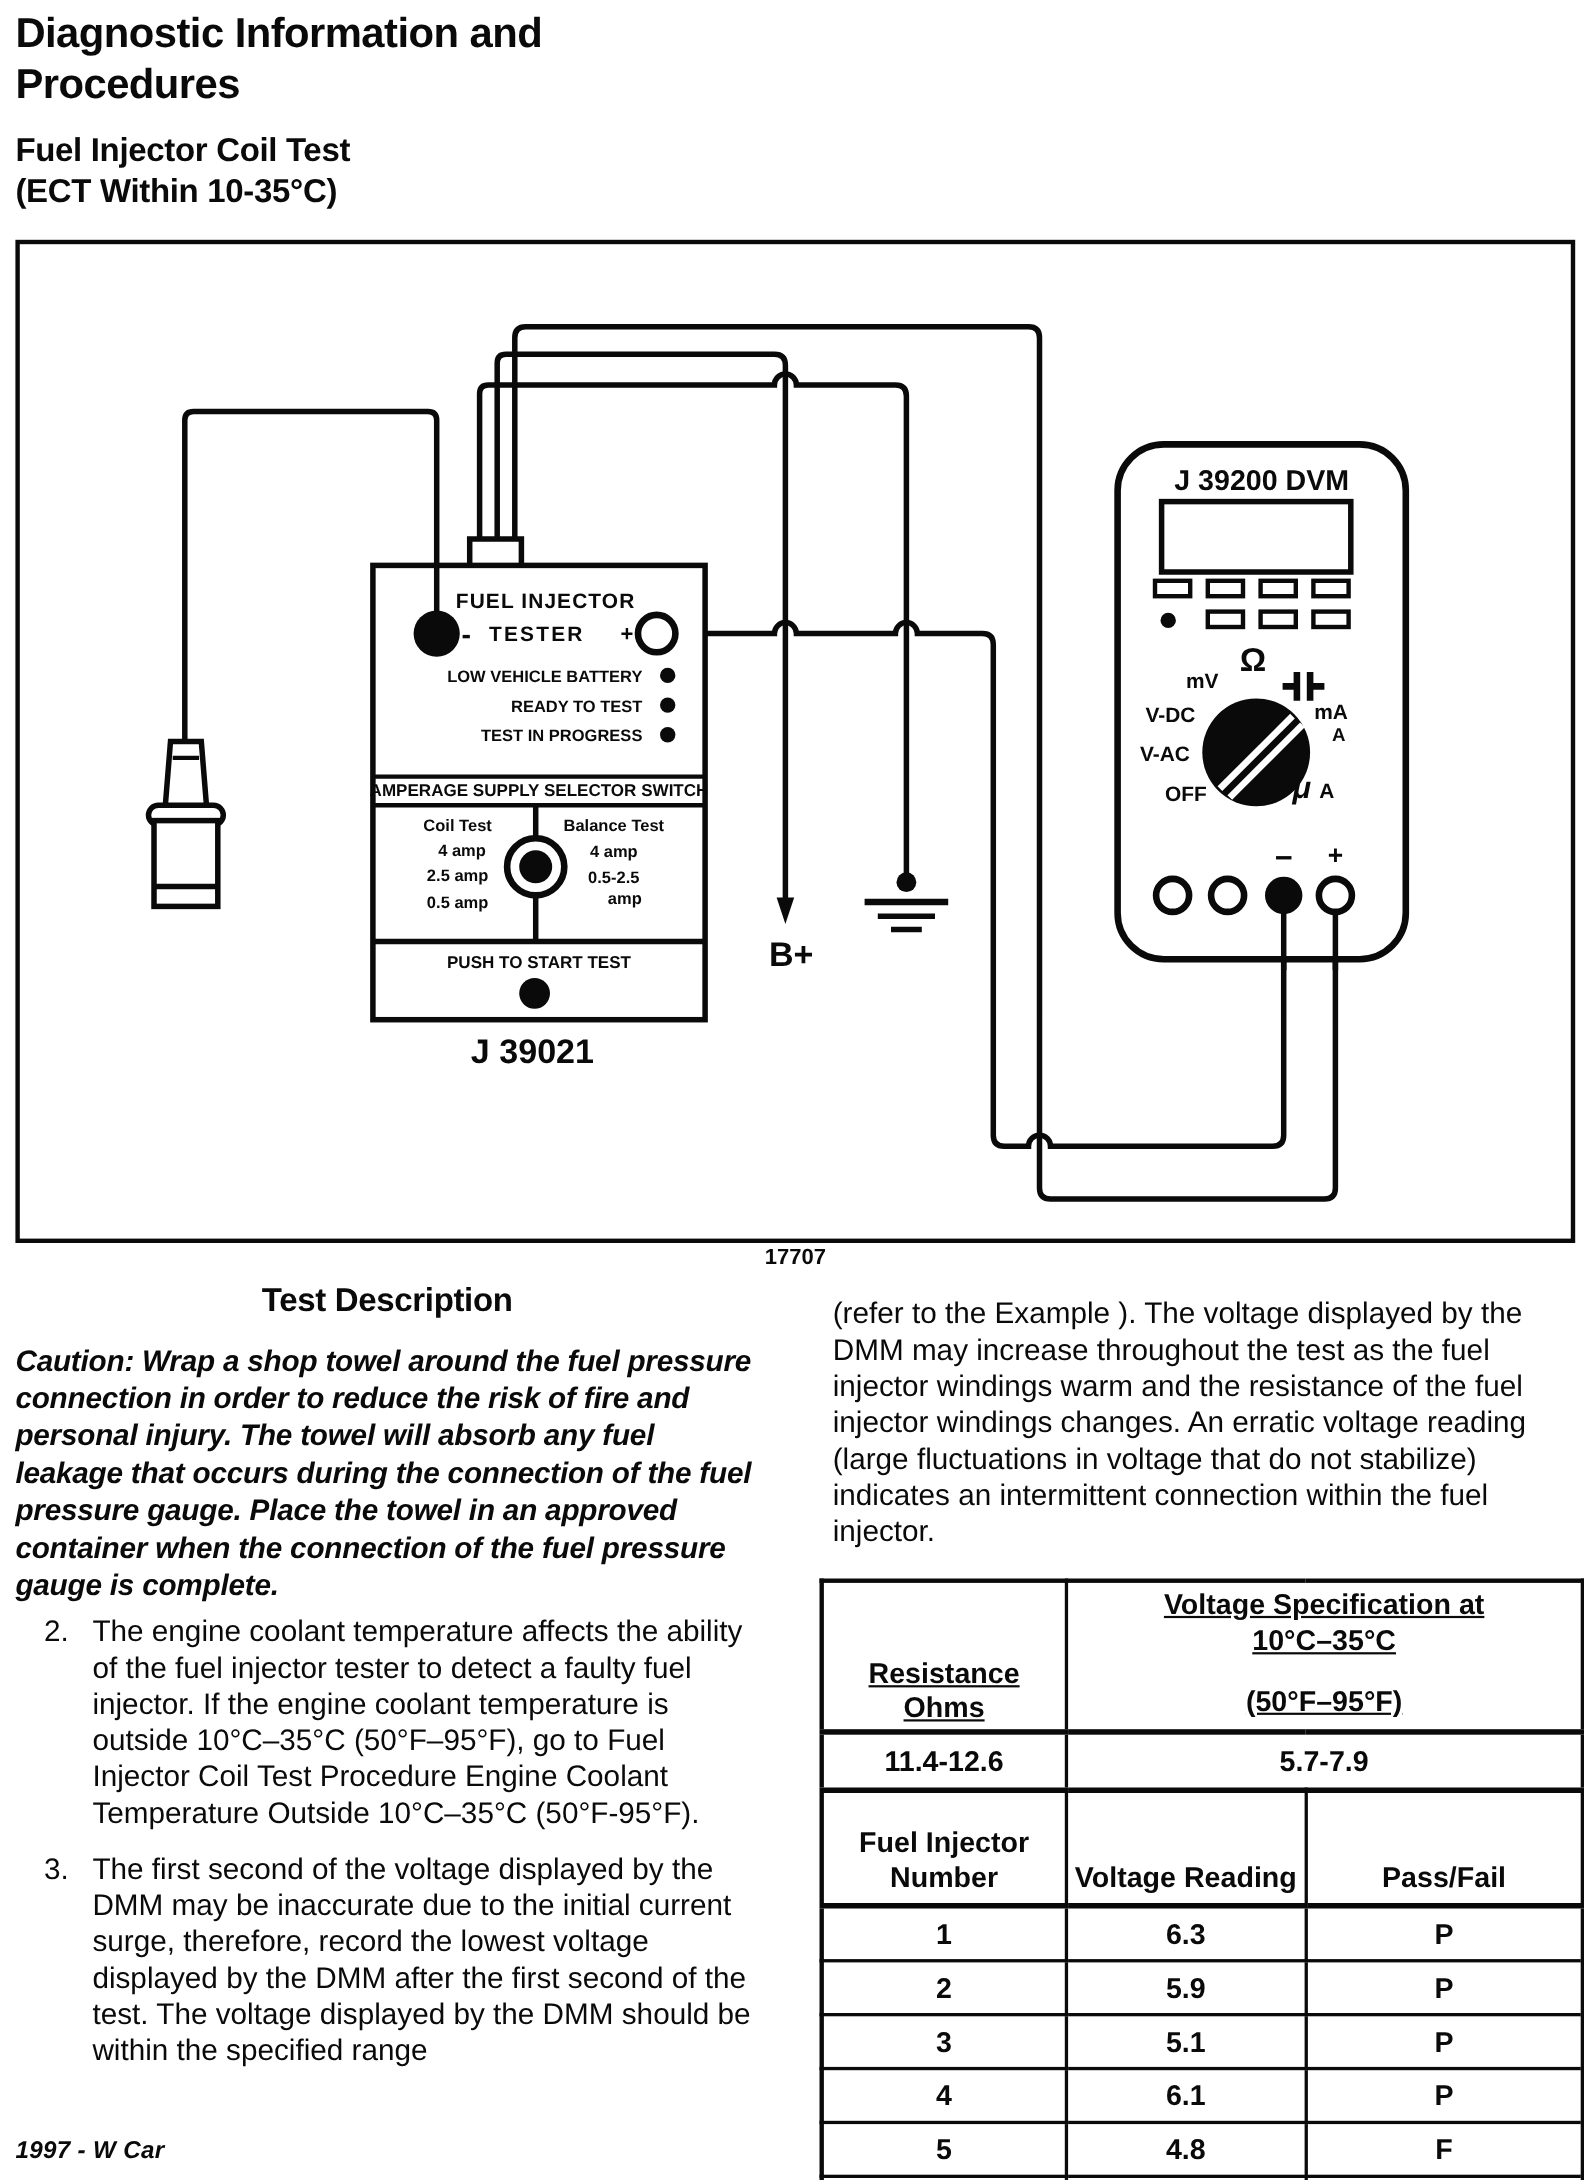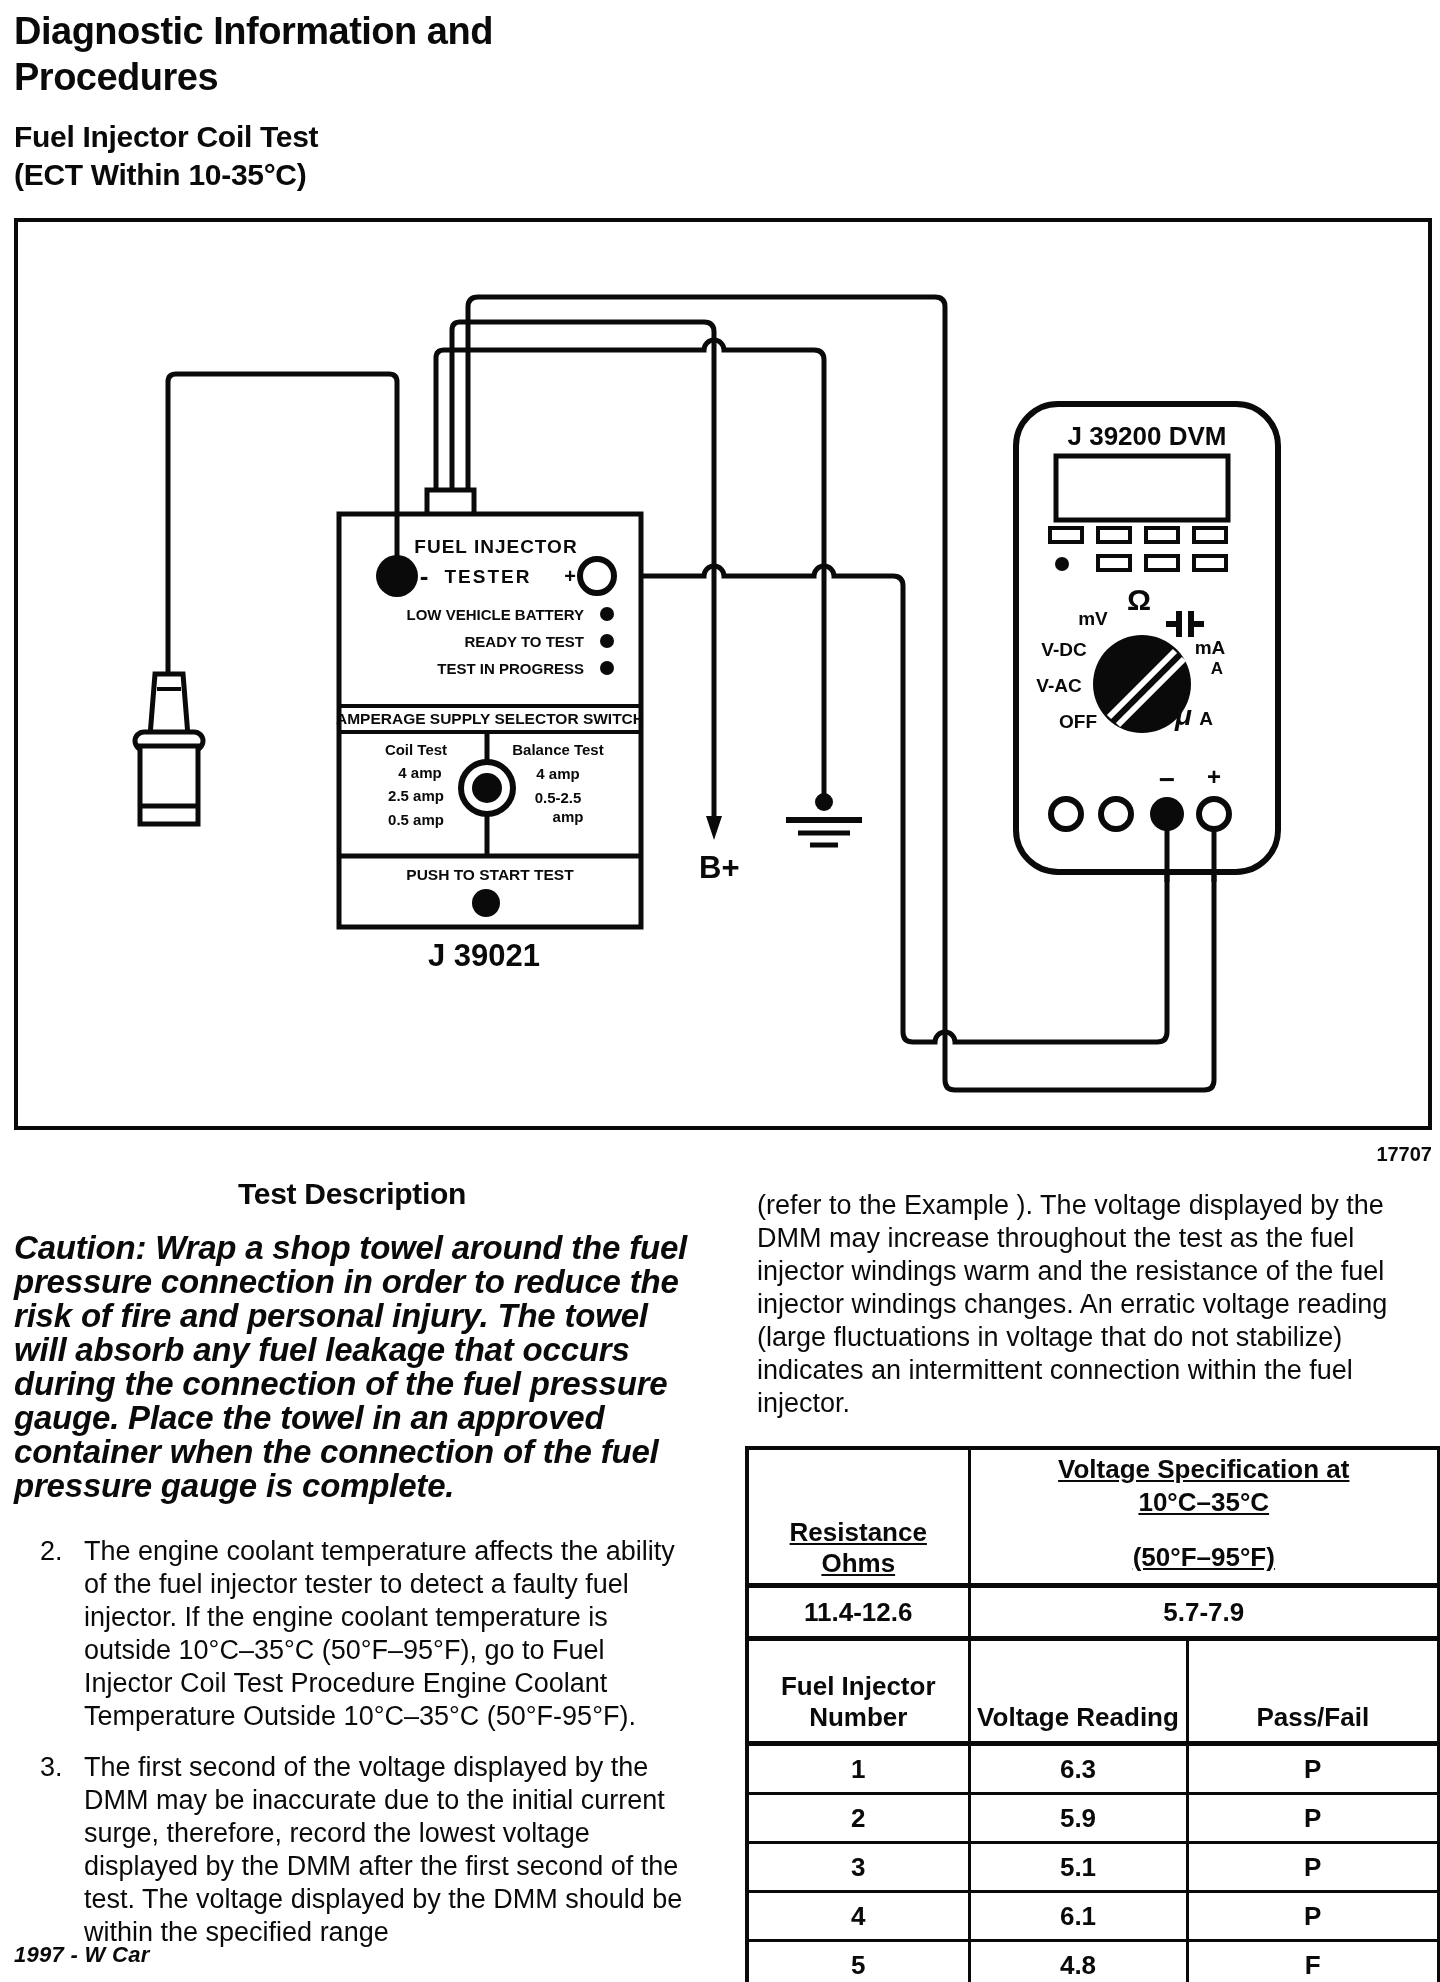--- a/index.html
+++ b/index.html
@@ -9,28 +9,28 @@
     -webkit-font-smoothing:antialiased;
   }
   .page{position:relative;width:1440px;height:1388px;}
   .content{padding:8px 8px 0 14px;}
   h1.title{font-size:38px;line-height:46px;font-weight:bold;letter-spacing:-.5px;margin:0;}
   h2.subtitle{font-size:30px;line-height:38px;font-weight:bold;margin:18px 0 0 0;letter-spacing:-.3px;}
   .figure-frame{
     margin-top:24px;width:1410px;height:904px;border:4px solid #0a0a0a;background:#fff;position:relative;
   }
   .figure-number{
-    width:1418px;text-align:right;font-size:20px;font-weight:bold;line-height:26px;padding-top:11px;
+    width:1418px;text-align:center;font-size:20px;font-weight:bold;line-height:26px;padding-top:0;
   }
   svg text{font-family:"Liberation Sans",sans-serif;fill:#0a0a0a;}
   .columns{display:flex;margin-top:10px;}
   .col-left{width:676px;flex:0 0 676px;}
   .col-right{width:690px;flex:0 0 690px;margin-left:55px;}
   h3.section-heading{font-size:30px;font-weight:bold;margin:0 0 20px 0;letter-spacing:-.3px;text-align:center;}
-  .caution{font-size:33px;line-height:34px;font-weight:bold;font-style:italic;margin:0 0 32px 0;letter-spacing:-.2px;}
+  .caution{font-size:27px;line-height:34px;font-weight:bold;font-style:italic;margin:0 0 9px 0;letter-spacing:-.2px;}
   .list-item{display:flex;margin:0 0 18px 0;}
   .list-item .num{flex:0 0 44px;padding-left:26px;font-size:27px;line-height:33px;}
   .list-item .txt{flex:1;font-size:27px;line-height:33px;}
   .rc-paragraph{font-size:27px;line-height:33px;margin:12px;}
   table.spec{
     border-collapse:collapse;margin-top:26px;width:692px;table-layout:fixed;
   }
   table.spec td,table.spec th{
     border:3px solid #0a0a0a;font-size:26px;font-weight:bold;text-align:center;padding:4px 6px;
     font-family:"Liberation Sans",sans-serif;color:#0a0a0a;

